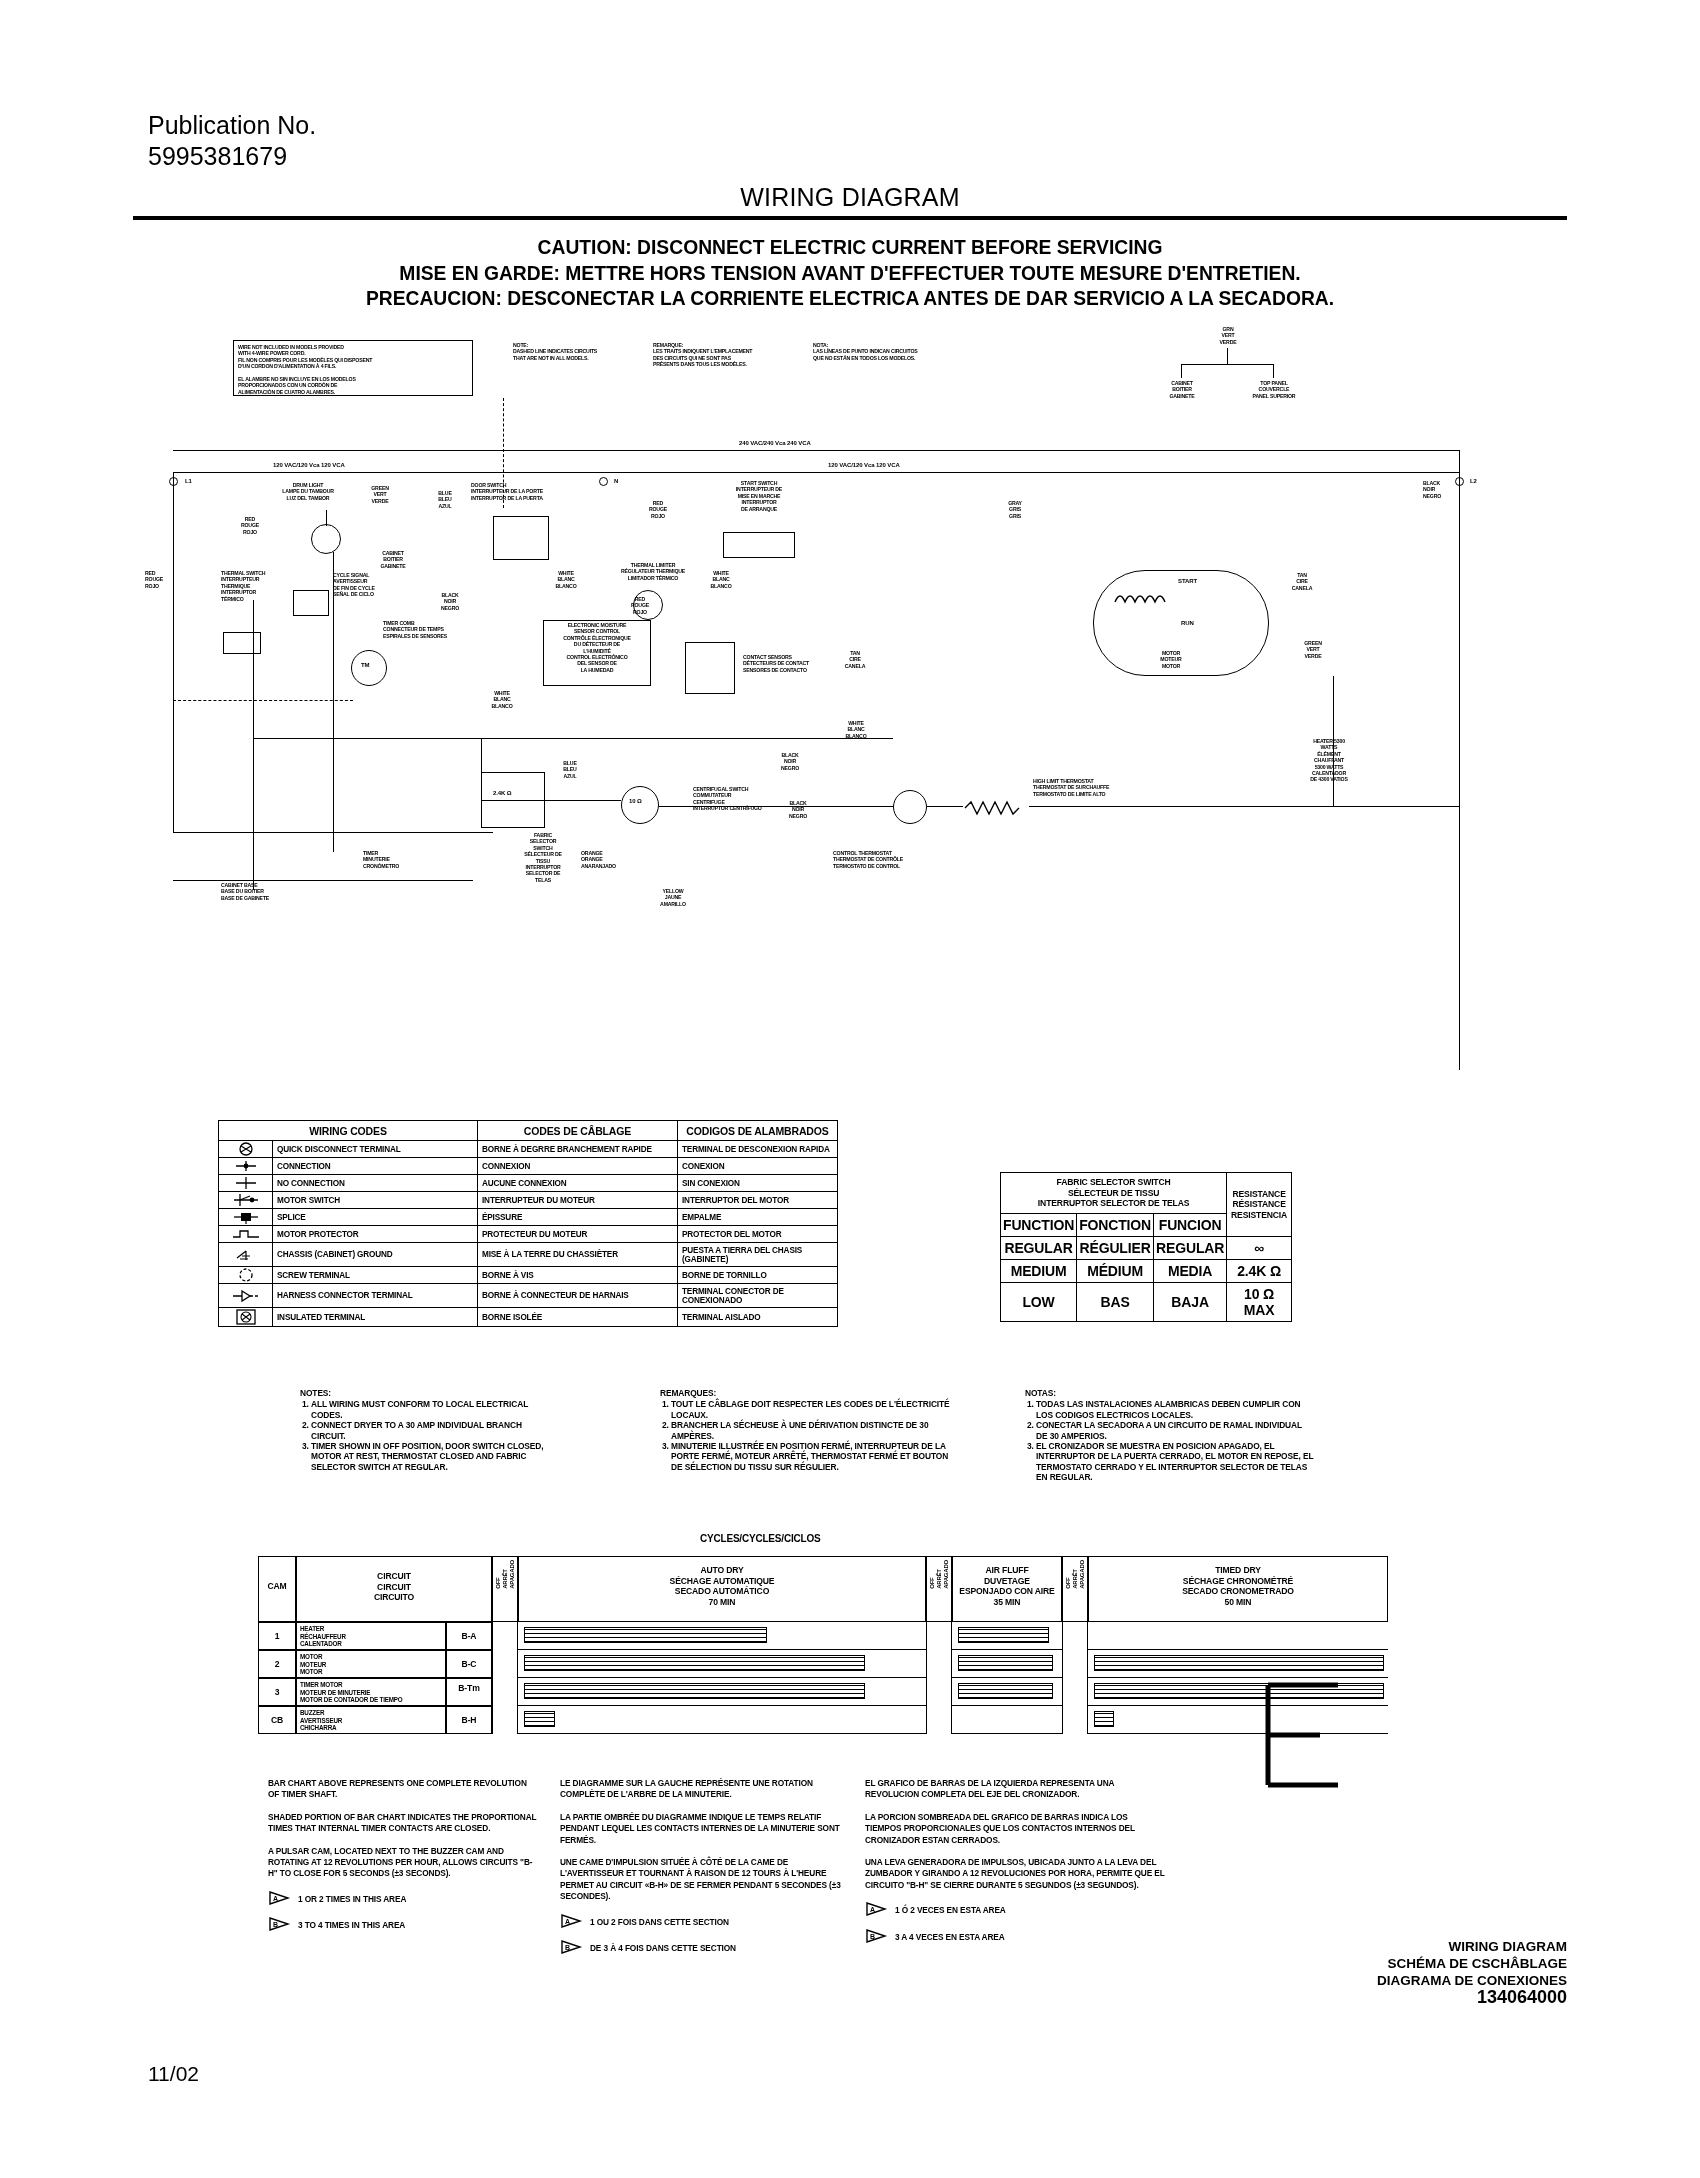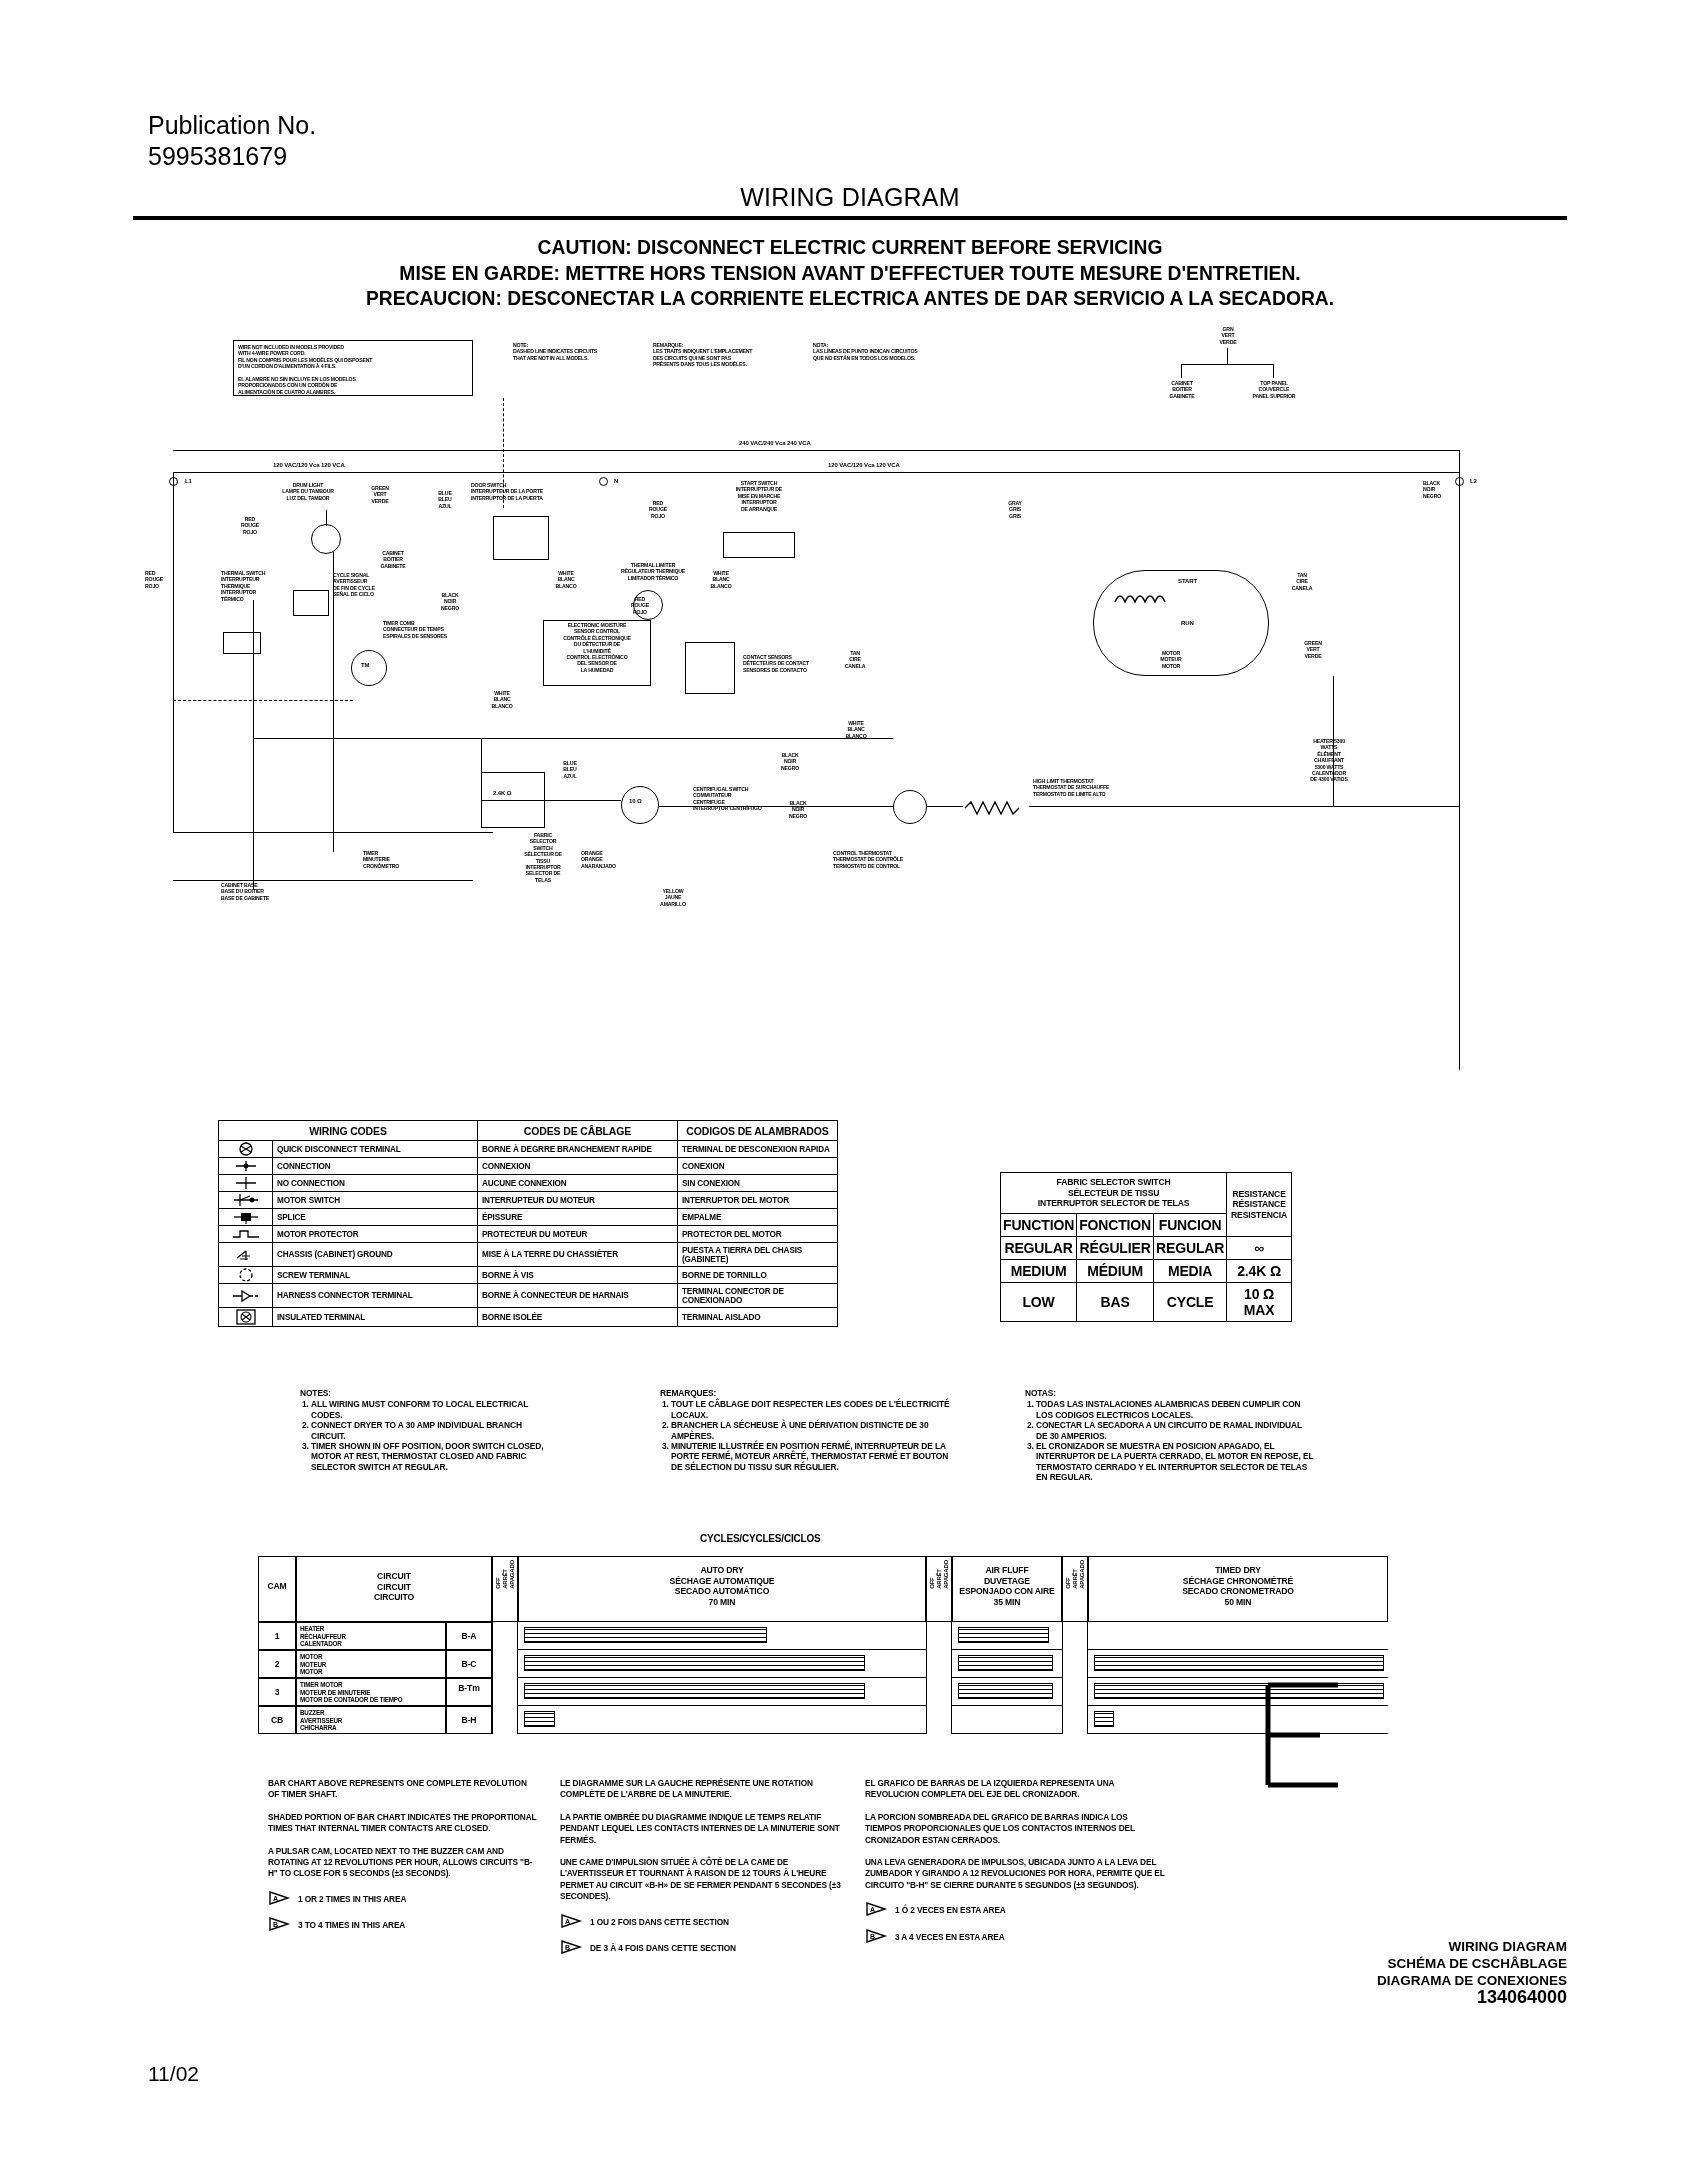--- a/index.html
+++ b/index.html
@@ -497,21 +497,21 @@
           </tr>
           <tr>
             <td>MEDIUM</td>
             <td>MÉDIUM</td>
             <td>MEDIA</td>
             <td>2.4K Ω</td>
           </tr>
           <tr>
             <td>LOW</td>
             <td>BAS</td>
-            <td>CYCLE</td>
+            <td>BAJA</td>
             <td>10 Ω MAX</td>
           </tr>
         </tbody>
     </table>
   </div>
 
   <div class="notes" style="left:300px;top:1388px;width:250px;">
     <div class="hd">NOTES:</div>
     <ol id="notes-en-list">
         <li>ALL WIRING MUST CONFORM TO LOCAL ELECTRICAL CODES.</li>

